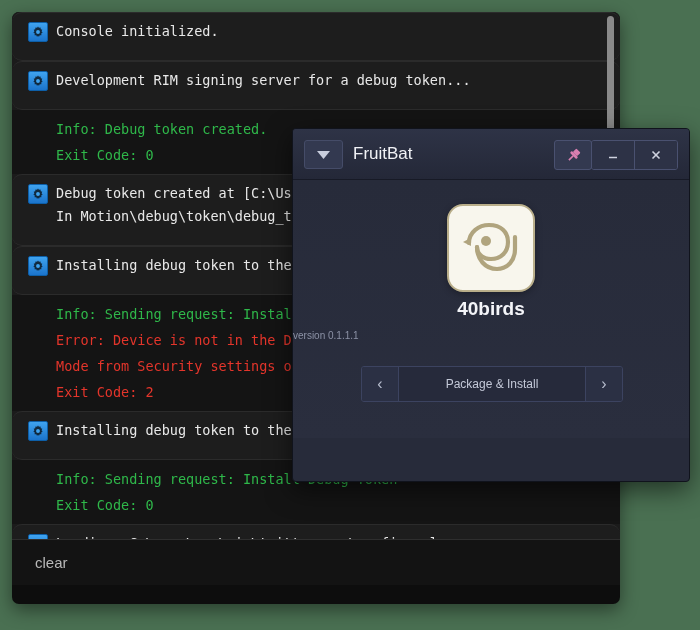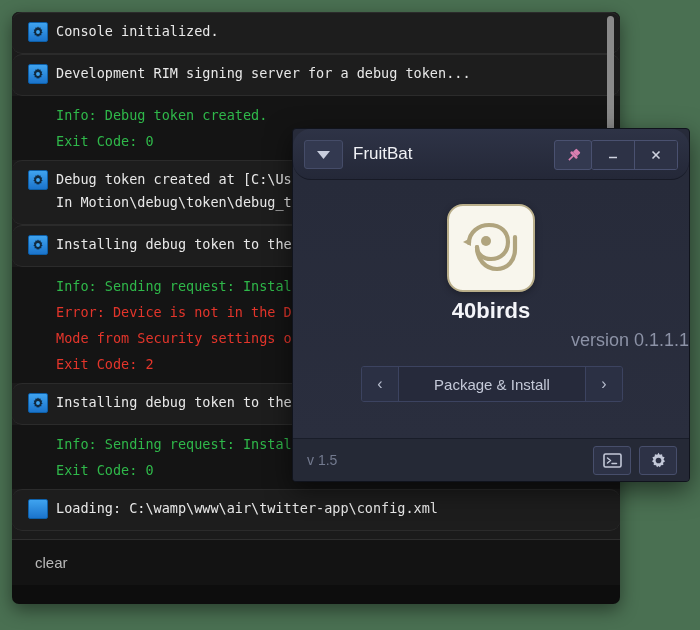--- a/index.html
+++ b/index.html
@@ -96,21 +96,21 @@
     white-space: pre;
     color: #dcdcdc;
   }
 
   
   .log-entry {
     background: #1d1d1d;
     border-top: 1px solid #2b2b2b;
     border-bottom: 1px solid #2b2b2b;
     padding-top: 7px;
-    padding-bottom: 10px;
+    padding-bottom: 17px;
     border-radius: 10px;
   }
   .log-entry .log-row { line-height: 23px; }
 
   .gear-badge {
     position: absolute;
     left: 16px;
     top: 9px;
     width: 18px;
     height: 18px;
@@ -174,21 +174,20 @@
     border-radius: 4px;
     box-shadow: 0 8px 26px rgba(0,0,0,0.55);
     overflow: hidden;
   }
 
   .fb-titlebar {
     position: relative;
     height: 50px;
     background: linear-gradient(#2e3346, #242838);
     border-bottom: 1px solid #171a26;
-    border-radius: 18px;
   }
 
   .fb-menu-btn {
     position: absolute;
     left: 11px;
     top: 11px;
     width: 37px;
     height: 27px;
     background: #333950;
     border: 1px solid #454c68;
@@ -266,31 +265,31 @@
     justify-content: center;
     box-shadow: 0 2px 7px rgba(0,0,0,0.3);
   }
 
   .fb-app-name {
     position: absolute;
     left: 0; right: 0;
     top: 118px;
     text-align: center;
     color: #f4f5f9;
-    font-size: 22px;
+    font-size: 19px;
     font-weight: bold;
   }
 
   .fb-app-version {
     position: absolute;
     left: 0; right: 0;
     top: 150px;
-    text-align: right;
+    text-align: left;
     color: #8c92a6;
-    font-size: 18px;
+    font-size: 10px;
   }
 
   .fb-action-row {
     position: absolute;
     left: 68px;
     top: 186px;
     width: 260px;
     height: 34px;
     display: flex;
     border: 1px solid #3c4360;
@@ -309,21 +308,21 @@
   }
   .fb-main-btn {
     flex: 1;
     background: #262a3b;
     border-left: 1px solid #3c4360;
     border-right: 1px solid #3c4360;
     display: flex;
     align-items: center;
     justify-content: center;
     color: #c4c9d8;
-    font-size: 15px;
+    font-size: 12px;
     cursor: pointer;
   }
 
   .fb-statusbar {
     position: relative;
     height: 42px;
     background: #252936;
     border-top: 1px solid #191d29;
   }
   .fb-status-text {
@@ -441,33 +440,15 @@
       <div class="fb-app-name">40birds</div>
       <div class="fb-app-version">version 0.1.1.1</div>
 
       <div class="fb-action-row">
         <div class="fb-arrow-btn">‹</div>
         <div class="fb-main-btn">Package &amp; Install</div>
         <div class="fb-arrow-btn">›</div>
       </div>
     </div>
 
-    <div class="fb-statusbar">
-      <div class="fb-status-text">v 1.5</div>
-      <div class="fb-status-btns">
-        <div class="fb-status-btn">
-          <svg width="19" height="15" viewBox="0 0 19 15">
-            <rect x="1" y="1" width="17" height="13" rx="1.5" fill="none" stroke="#c3c8d8" stroke-width="1.6"></rect>
-            <polyline points="4.5,5 7.5,7.5 4.5,10" fill="none" stroke="#c3c8d8" stroke-width="1.5" stroke-linecap="round" stroke-linejoin="round"></polyline>
-            <line x1="9" y1="10.5" x2="13.5" y2="10.5" stroke="#c3c8d8" stroke-width="1.5" stroke-linecap="round"></line>
-          </svg>
-        </div>
-        <div class="fb-status-btn">
-          <svg width="17" height="17" viewBox="0 0 20 20">
-            <path fill="#c3c8d8" d="M10 0.8l1.5 2.3 2.7-0.6 0.4 2.8 2.6 1-1.3 2.5 1.8 2.1-2.3 1.6 0.3 2.8-2.8 0.2-1.2 2.5L10 16.6l-1.7 1.4-1.2-2.5-2.8-0.2 0.3-2.8L2.3 10.9 4.1 8.8 2.8 6.3l2.6-1 0.4-2.8L8.5 3.1z"></path>
-            <circle cx="10" cy="10" r="3.3" fill="#2d3246"></circle>
-          </svg>
-        </div>
-      </div>
-    </div>
   </div>
 
 </div>
 
 </body></html>

